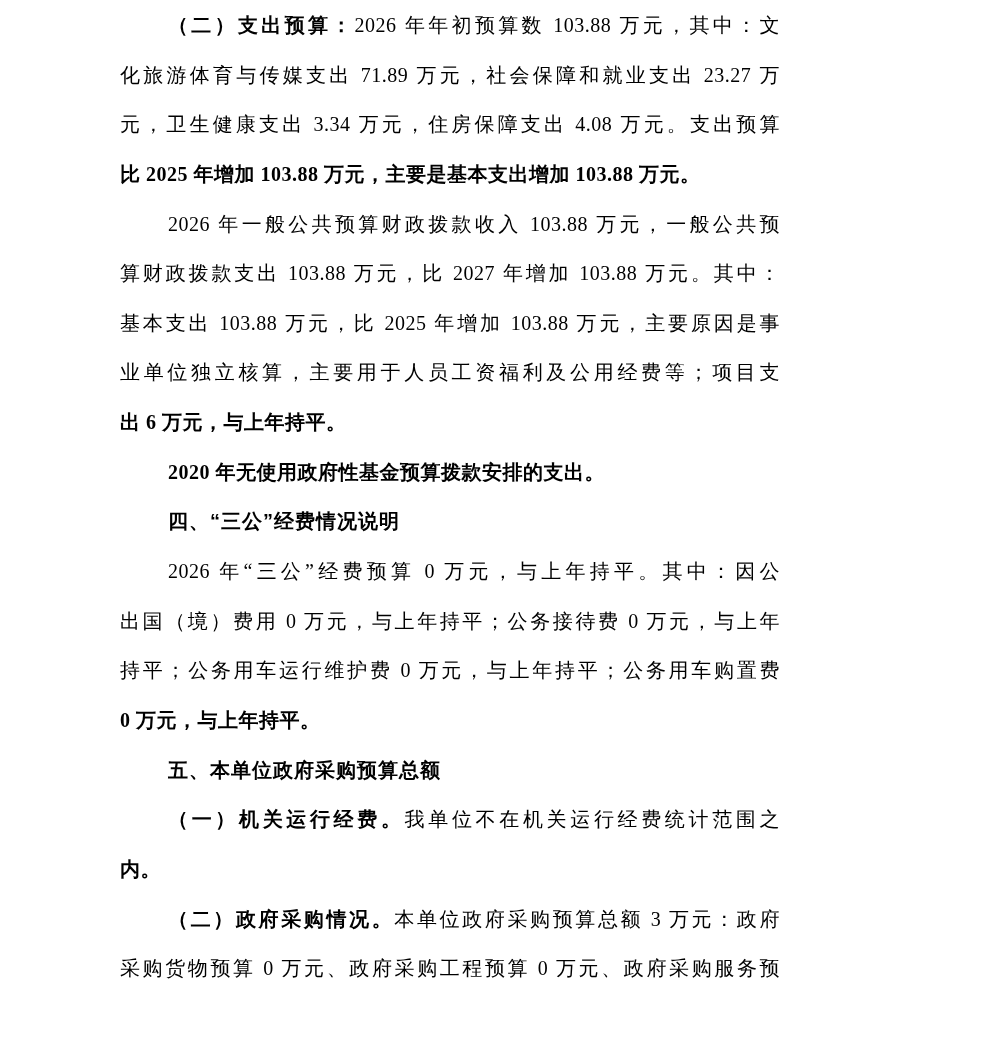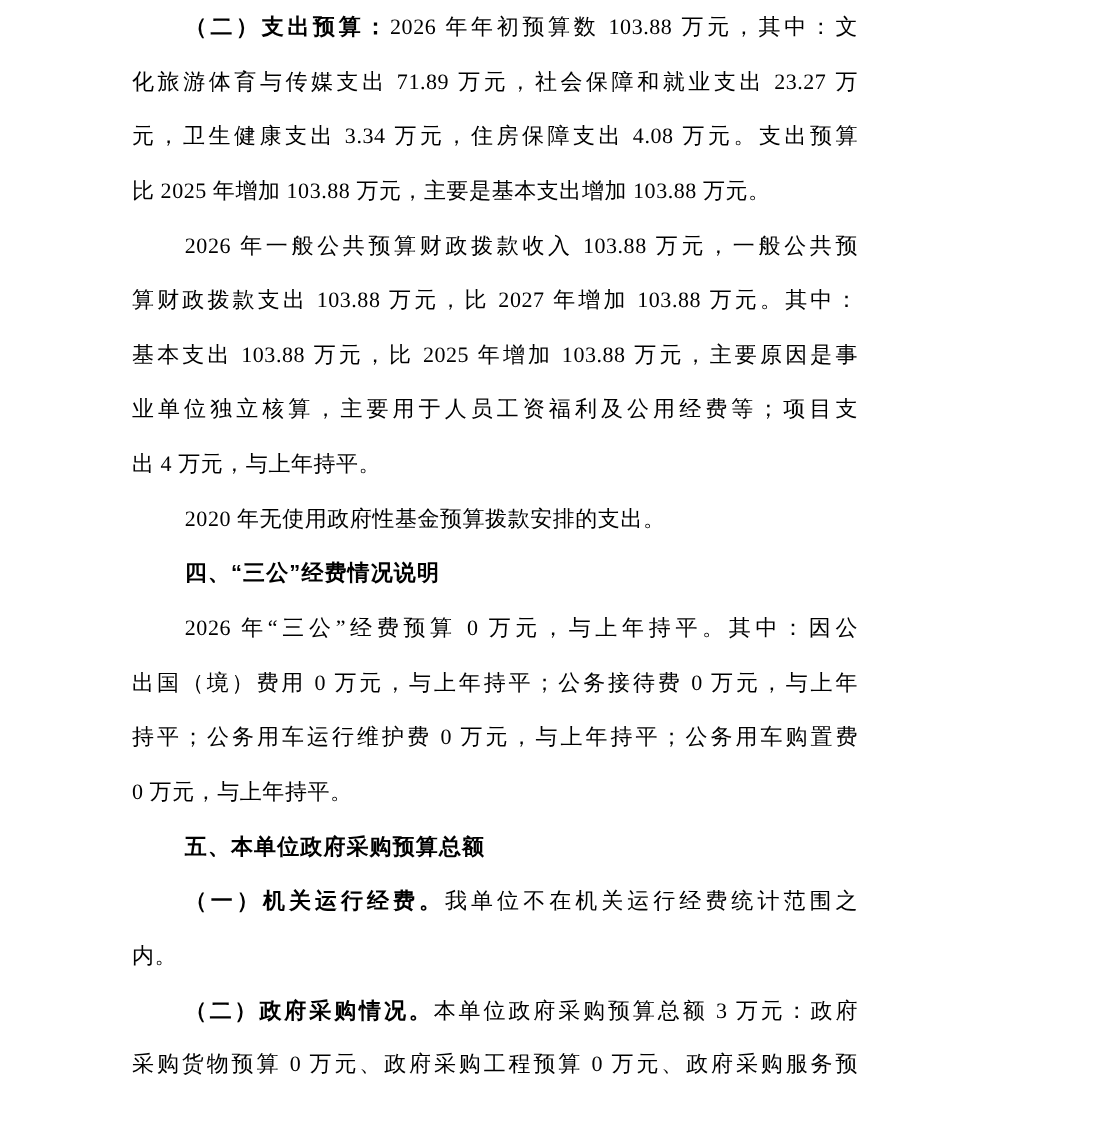--- a/index.html
+++ b/index.html
@@ -23,21 +23,21 @@
   .line {
     height: 49.65px;
     line-height: 49.65px;
     overflow: hidden;
     letter-spacing: 0.5px;
   }
   .justify {
     text-align: justify;
     text-align-last: justify;
   }
-  .left { text-align: left; }
+  .left { text-align: left; font-weight: bold; }
   .indent { text-indent: 48px; }
   .bold-prefix { font-weight: bold; }
   .heading {
     font-family: "Liberation Sans", "DejaVu Sans", sans-serif;
     font-weight: bold;
     letter-spacing: 1px;
   }
 </style>
 </head>
 <body>
@@ -50,21 +50,21 @@
     <div class="line justify">元，卫生健康支出 3.34 万元，住房保障支出 4.08 万元。支出预算</div>
     <div class="line left">比 2025 年增加 103.88 万元，主要是基本支出增加 103.88 万元。</div>
   </div>
 
 
   <div class="paragraph">
     <div class="line justify indent">2026 年一般公共预算财政拨款收入 103.88 万元，一般公共预</div>
     <div class="line justify">算财政拨款支出 103.88 万元，比 2027 年增加 103.88 万元。其中：</div>
     <div class="line justify">基本支出 103.88 万元，比 2025 年增加 103.88 万元，主要原因是事</div>
     <div class="line justify">业单位独立核算，主要用于人员工资福利及公用经费等；项目支</div>
-    <div class="line left">出 4 万元，与上年持平。</div>
+    <div class="line left">出 6 万元，与上年持平。</div>
   </div>
 
   <div class="paragraph">
     <div class="line left indent">2020 年无使用政府性基金预算拨款安排的支出。</div>
   </div>
 
   <div class="paragraph">
     <div class="line left indent heading">四、“三公”经费情况说明</div>
   </div>
 

